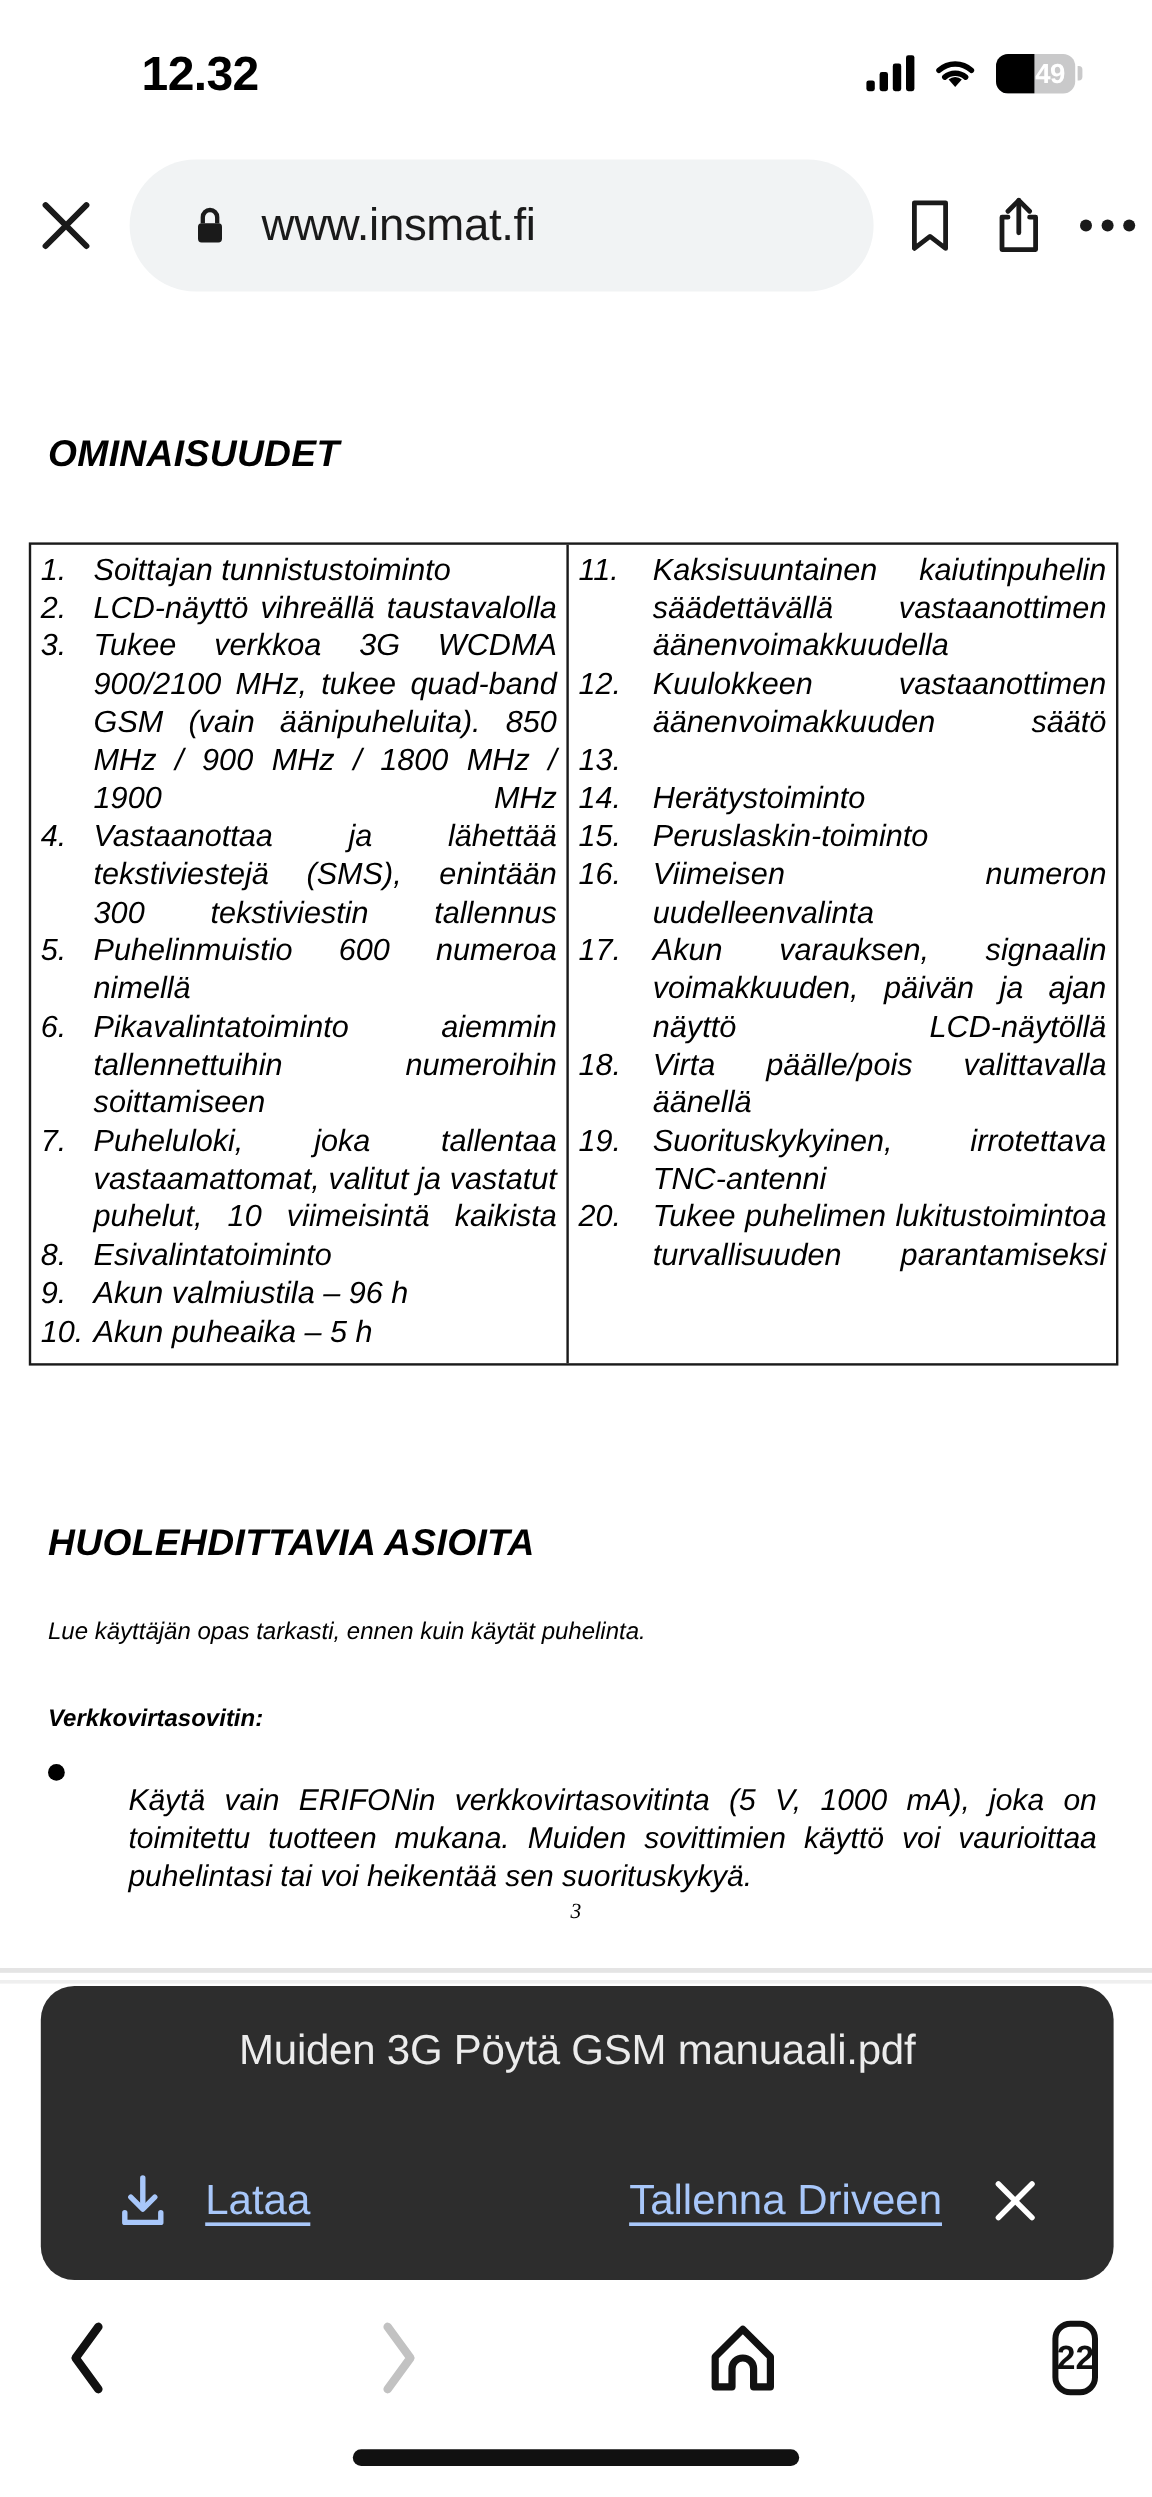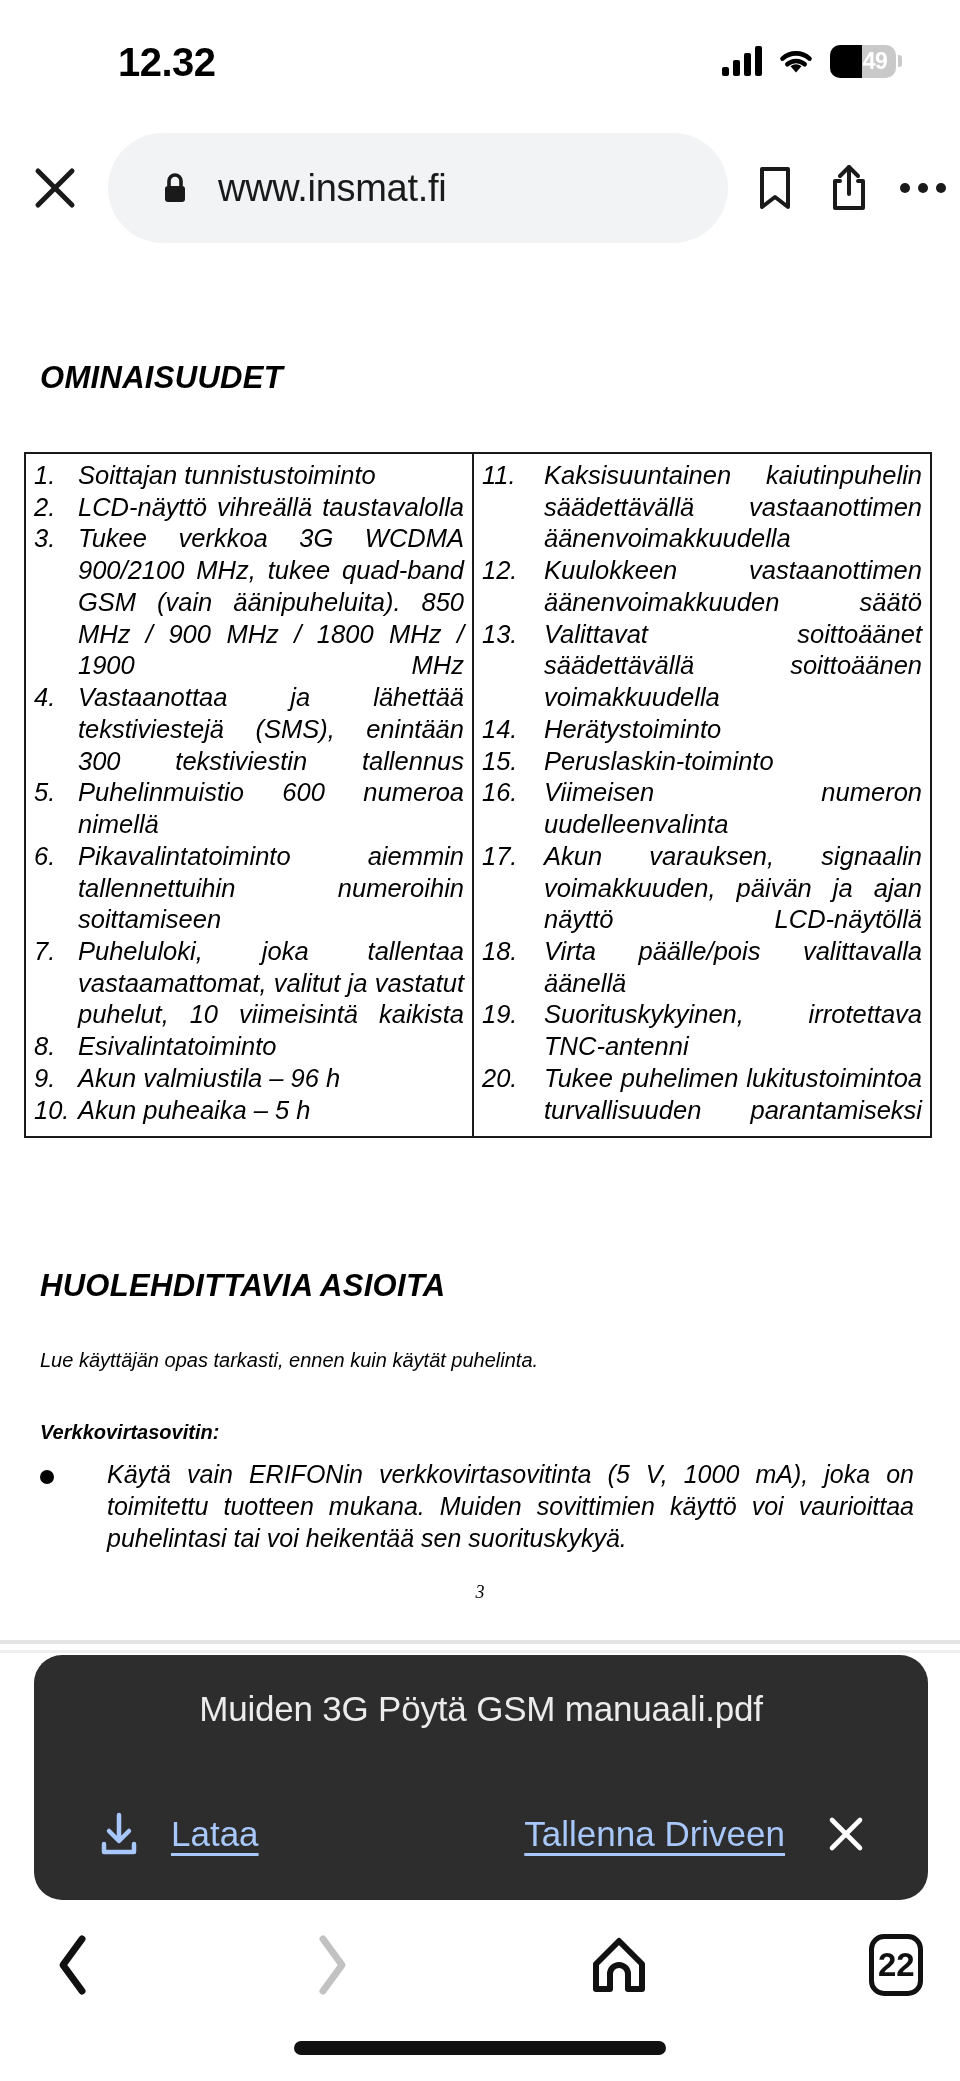--- a/index.html
+++ b/index.html
@@ -241,20 +241,21 @@
     background: #000;
     margin-top: 12px;
     margin-right: 53px;
   }
   .bullet-text {
     flex: 1 1 auto;
     font-size: 25px;
     line-height: 1.28;
     text-align: justify;
     text-align-last: left;
+    margin-top: 26px;
   }
   #page-number {
     position: absolute;
     left: 0; top: 1332px;
     width: 960px;
     text-align: center;
     font-family: "Liberation Serif", serif;
     font-size: 18px;
     color: #000;
   }
@@ -352,25 +353,25 @@
   }
   .nav-btn {
     display: flex; align-items: center; justify-content: center;
     cursor: pointer;
   }
   #nav-back { width: 130px; margin-left: 10px; }
   #nav-forward { width: 130px; margin-left: 130px; }
   #nav-home { width: 130px; margin-left: 160px; }
   #nav-tabs { width: 130px; margin-left: 150px; }
   .tab-count-box {
-    width: 54px; height: 62px;
+    width: 38px; height: 62px;
     border: 5px solid #111;
     border-radius: 15px;
     display: flex; align-items: center; justify-content: center;
-    font-size: 33px;
+    font-size: 28px;
     font-weight: 600;
     color: #111;
   }
   .home-indicator {
     position: absolute;
     left: 50%;
     transform: translateX(-50%);
     bottom: 26px;
     width: 372px;
     height: 14px;
@@ -498,21 +499,20 @@
           <div class="feat-item">
             <span class="feat-num">11.</span>
             <span class="feat-text jst">Kaksisuuntainen kaiutinpuhelin säädettävällä vastaanottimen äänenvoimakkuudella</span>
           </div>
           <div class="feat-item">
             <span class="feat-num">12.</span>
             <span class="feat-text jst">Kuulokkeen vastaanottimen äänenvoimakkuuden säätö</span>
           </div>
           <div class="feat-item">
             <span class="feat-num">13.</span>
-            <span class="feat-text jst">Valittavat soittoäänet säädettävällä soittoäänen voimakkuudella</span>
           </div>
           <div class="feat-item">
             <span class="feat-num">14.</span>
             <span class="feat-text">Herätystoiminto</span>
           </div>
           <div class="feat-item">
             <span class="feat-num">15.</span>
             <span class="feat-text">Peruslaskin-toiminto</span>
           </div>
           <div class="feat-item">

